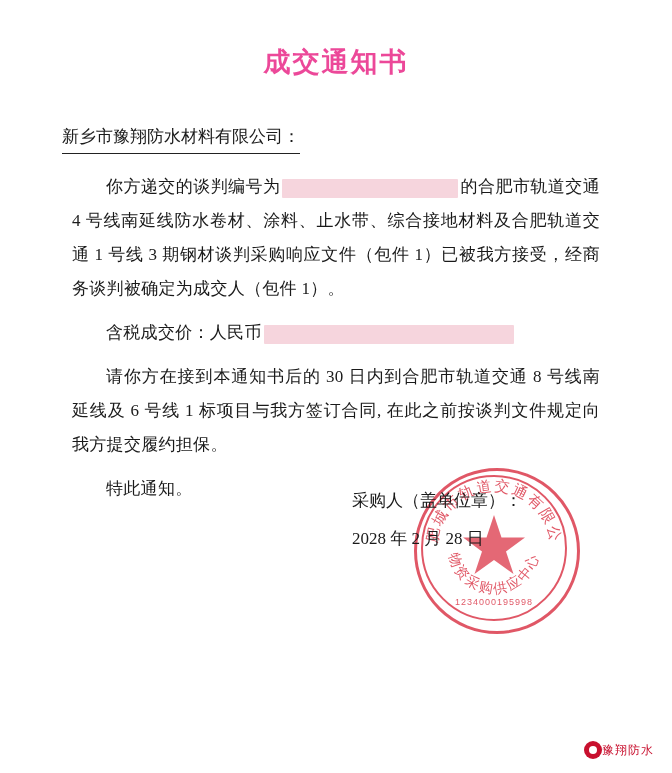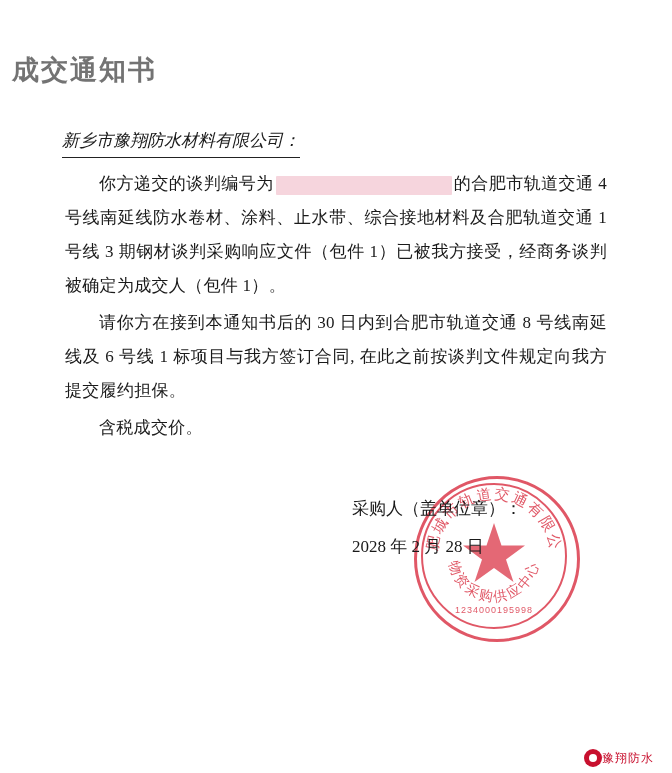--- a/index.html
+++ b/index.html
@@ -15,46 +15,46 @@
     position: relative;
     overflow: hidden;
   }
   .page {
     position: relative;
     width: 672px;
     height: 773px;
     box-sizing: border-box;
   }
   .doc-title {
+    text-align: center;
     font-size: 27px;
     font-weight: bold;
     letter-spacing: 2px;
-    margin: 12px;
+    margin: 4px;
     padding-top: 40px;
     padding-bottom: 6px;
-    color: #737373;
+    color: #ec4899;
   }
   .body-block {
     padding: 18px 62px 0 62px;
   }
   .recipient {
     font-size: 17px;
     line-height: 30px;
-    margin-top: 2px;
+    margin-top: 14px;
     margin-bottom: 6px;
     display: inline-block;
     border-bottom: 1px solid #222;
     padding-bottom: 1px;
-    font-style: italic;
   }
   .para {
     font-size: 17px;
     line-height: 34px;
     text-align: justify;
-    margin: 3px;
+    margin: 10px;
     text-indent: 2em;
     letter-spacing: 0.3px;
   }
   .redact {
     display: inline-block;
     vertical-align: middle;
     background: #f6d5dd;
     border-radius: 1px;
   }
   .redact-num {
@@ -140,24 +140,25 @@
 <div class="page">
 
   <h1 class="doc-title">成交通知书</h1>
 
   <div class="body-block">
 
     <div class="recipient">新乡市豫翔防水材料有限公司：</div>
 
     <p class="para"><span>你方递交的谈判编号为</span><span class="redact redact-num"></span><span>的合肥市轨道交通 4 号线南延线防水卷材、涂料、止水带、综合接地材料及合肥轨道交通 1 号线 3 期钢材谈判采购响应文件（包件 1）已被我方接受，经商务谈判被确定为成交人（包件 1）。</span></p>
 
+    <p class="para"><span>含税成交价：人民币</span><span class="redact redact-price"></span></p>
 
     <p class="para">请你方在接到本通知书后的 30 日内到合肥市轨道交通 8 号线南延线及 6 号线 1 标项目与我方签订合同, 在此之前按谈判文件规定向我方提交履约担保。</p>
 
-    <p class="para">含税成交价。</p>
+    <p class="para">特此通知。</p>
 
   </div>
 
   <div class="stamp">
     <div class="stamp-inner">
       <svg width="154" height="154" viewBox="0 0 154 154" aria-hidden="true">
         <defs>
           <path id="arcTop" d="M 20,77 A 57,57 0 0 1 134,77"></path>
           <path id="arcBottom" d="M 32,77 A 45,45 0 0 0 122,77"></path>
         </defs>

